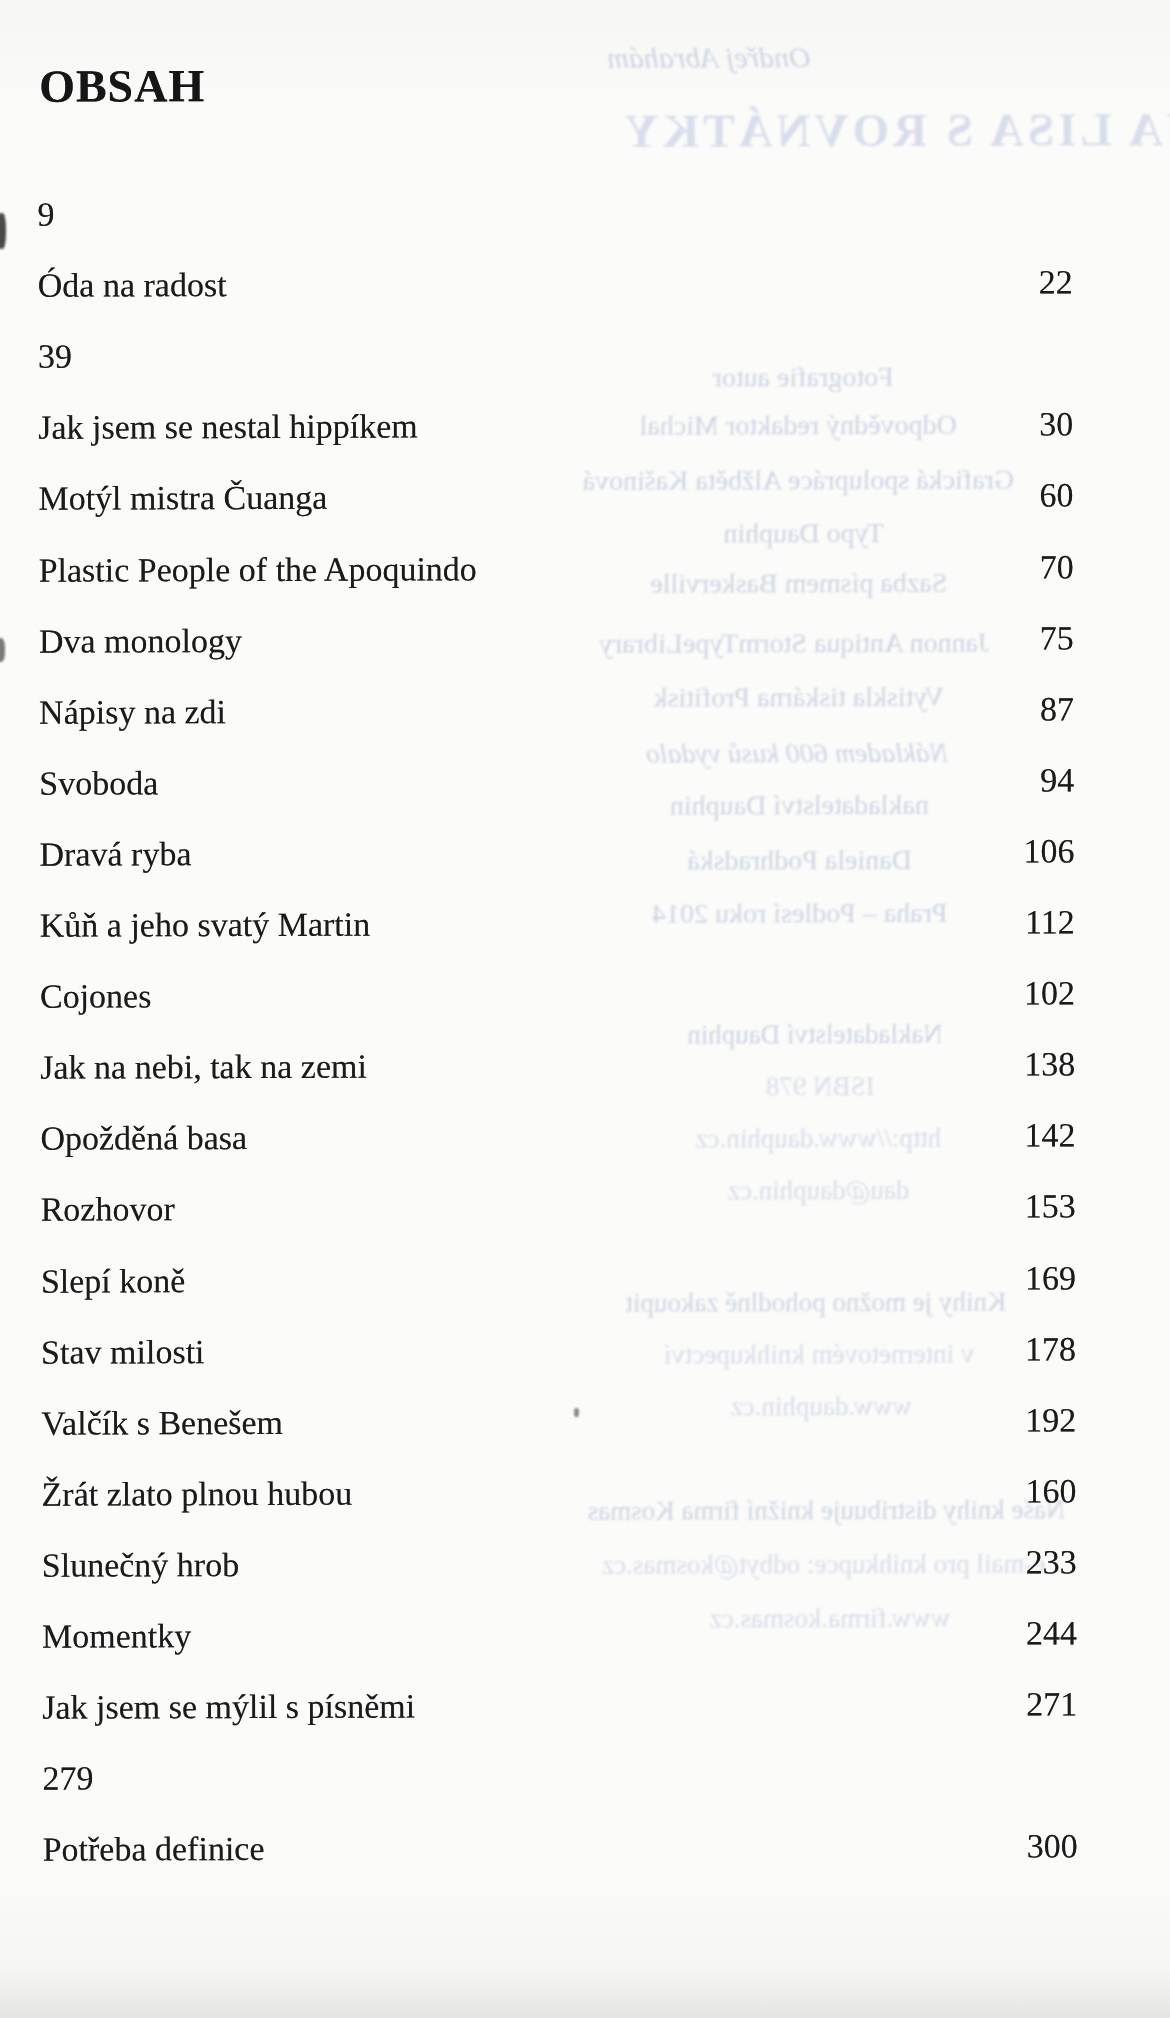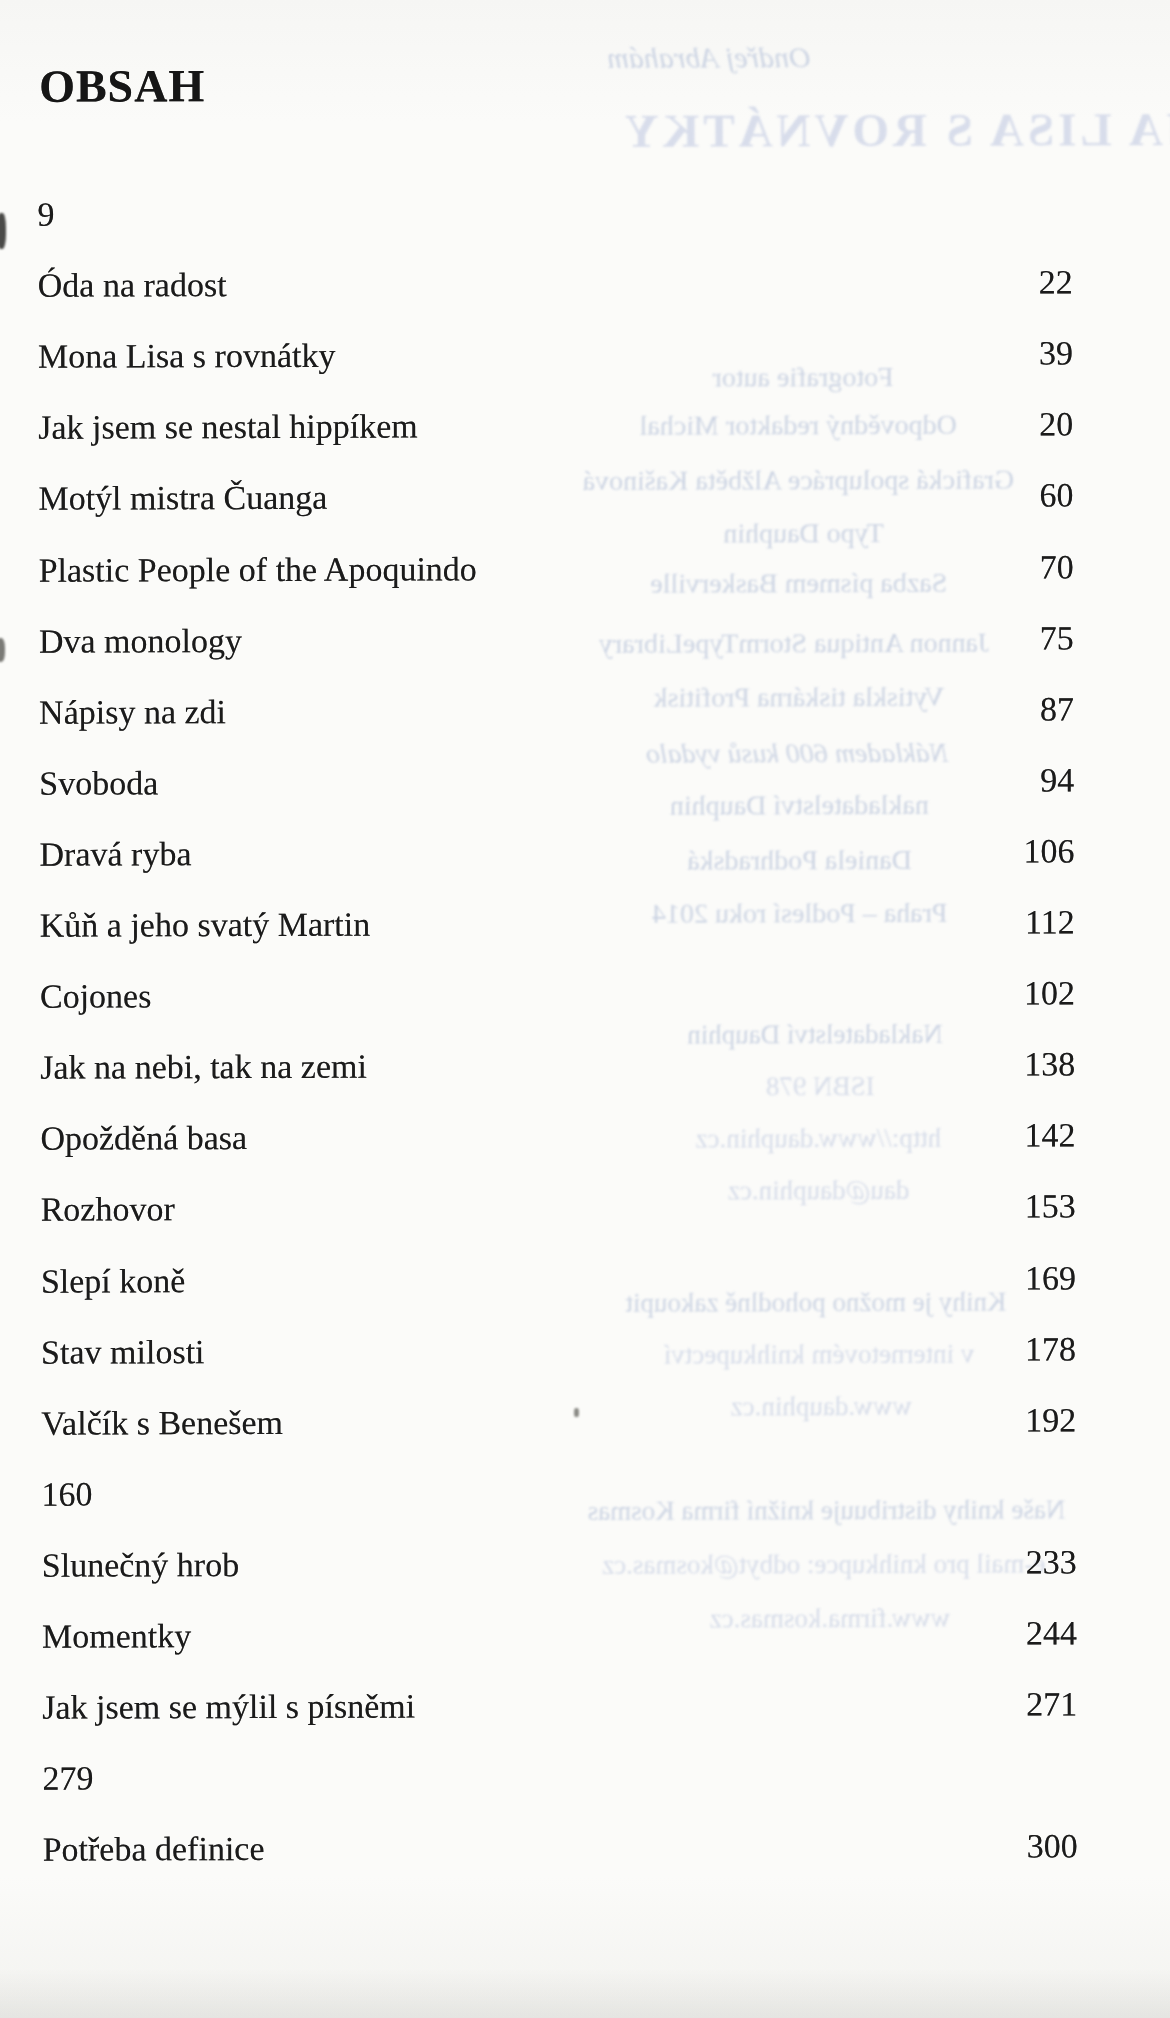--- a/index.html
+++ b/index.html
@@ -94,26 +94,25 @@
     <div id="obsah-title">OBSAH</div>
     <div id="toc-list">
         <div class="toc-row" style="top: 195px;">
     <span class="toc-page">9</span>
   </div>
         <div class="toc-row" style="top: 266.1px;">
     <span class="toc-title">Óda na radost</span>
     <span class="toc-page">22</span>
   </div>
         <div class="toc-row" style="top: 337.2px;">
-    <span class="toc-title">Mona Lisa s rovnátky</span>
     <span class="toc-page">39</span>
   </div>
         <div class="toc-row" style="top: 408.3px;">
     <span class="toc-title">Jak jsem se nestal hippíkem</span>
-    <span class="toc-page">20</span>
+    <span class="toc-page">30</span>
   </div>
         <div class="toc-row" style="top: 479.4px;">
     <span class="toc-title">Motýl mistra Čuanga</span>
     <span class="toc-page">60</span>
   </div>
         <div class="toc-row" style="top: 550.5px;">
     <span class="toc-title">Plastic People of the Apoquindo</span>
     <span class="toc-page">70</span>
   </div>
         <div class="toc-row" style="top: 621.6px;">
@@ -158,20 +157,21 @@
   </div>
         <div class="toc-row" style="top: 1332.6px;">
     <span class="toc-title">Stav milosti</span>
     <span class="toc-page">178</span>
   </div>
         <div class="toc-row" style="top: 1403.7px;">
     <span class="toc-title">Valčík s Benešem</span>
     <span class="toc-page">192</span>
   </div>
         <div class="toc-row" style="top: 1474.8px;">
+    <span class="toc-title">Žrát zlato plnou hubou</span>
     <span class="toc-page">160</span>
   </div>
         <div class="toc-row" style="top: 1545.9px;">
     <span class="toc-title">Slunečný hrob</span>
     <span class="toc-page">233</span>
   </div>
         <div class="toc-row" style="top: 1617px;">
     <span class="toc-title">Momentky</span>
     <span class="toc-page">244</span>
   </div>

